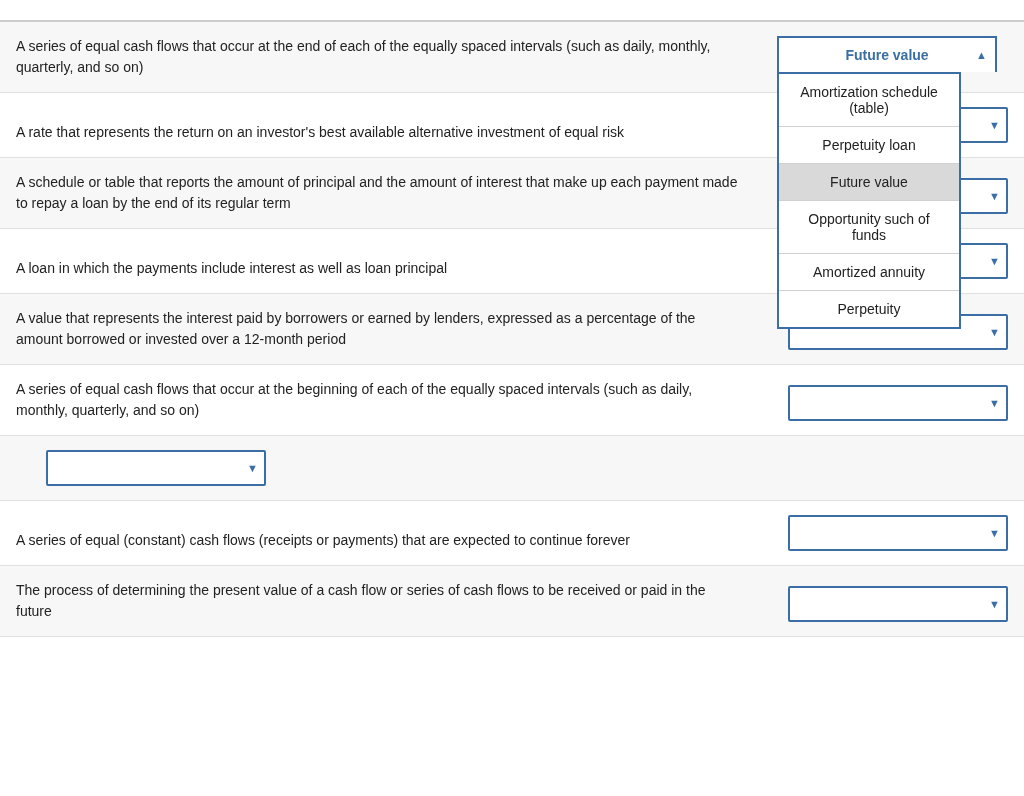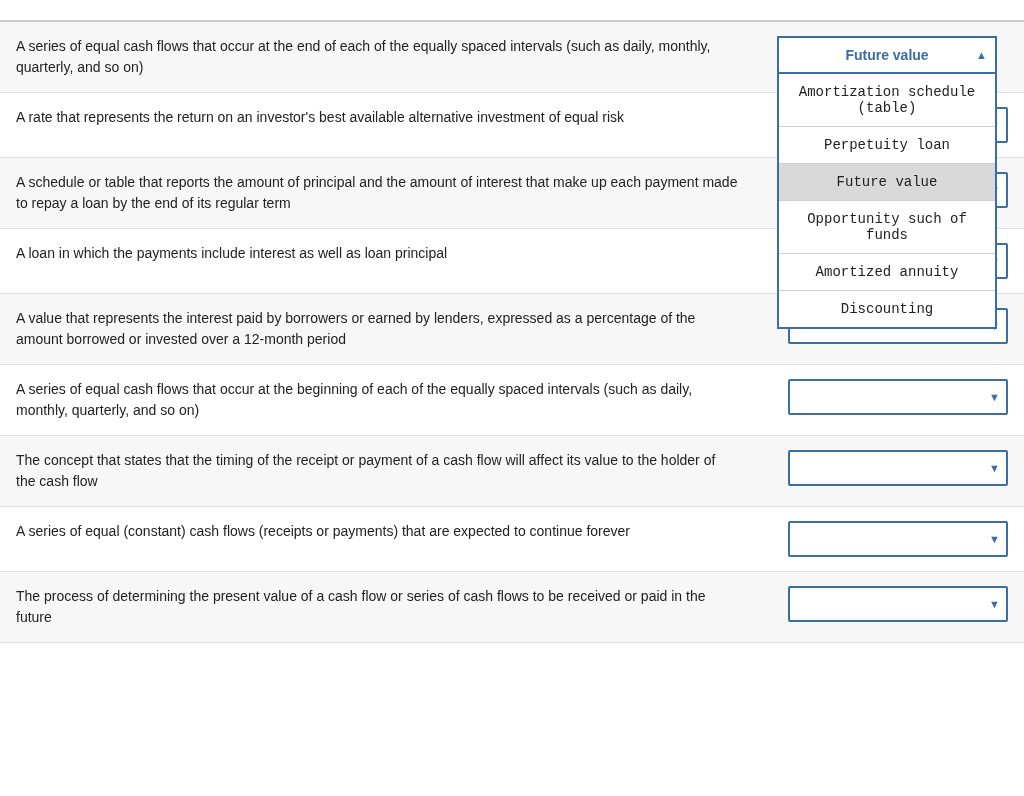--- a/index.html
+++ b/index.html
@@ -27,21 +27,21 @@
       font-size: 15px;
     }
     .header-term {
       width: 250px;
       text-align: center;
       font-weight: bold;
       font-size: 15px;
     }
     .data-row {
       display: flex;
-      align-items: flex-start;
+      align-items: flex-end;
       padding: 14px 16px;
       border-bottom: 1px solid #e0e0e0;
       min-height: 60px;
       position: relative;
     }
     .data-row:nth-child(odd) {
       background: #f7f7f7;
     }
     .data-row:nth-child(even) {
       background: #ffffff;
@@ -115,22 +115,21 @@
       position: absolute;
       right: 8px;
       top: 50%;
       transform: translateY(-50%);
       color: #3a6ea5;
       font-size: 11px;
     }
     .dropdown-open-list {
       border: 2px solid #3a6ea5;
       background: #fff;
-      width: 220px;
-      font-family: Liberation Mono, monospace;
+      width: 184px;
     }
     .dropdown-option {
       padding: 10px 12px;
       border-bottom: 1px solid #d0d0d0;
       font-size: 14px;
       color: #222;
       text-align: center;
       cursor: pointer;
       background: #fff;
     }
@@ -162,21 +161,21 @@
         <div class="row-description">A series of equal cash flows that occur at the end of each of the equally spaced intervals (such as daily, monthly, quarterly, and so on)</div>
         <div class="row-term">
           <div class="dropdown-open-container">
             <div class="dropdown-open-header">Future value</div>
             <div class="dropdown-open-list">
               <div class="dropdown-option">Amortization schedule (table)</div>
               <div class="dropdown-option">Perpetuity loan</div>
               <div class="dropdown-option selected">Future value</div>
               <div class="dropdown-option">Opportunity such of funds</div>
               <div class="dropdown-option">Amortized annuity</div>
-              <div class="dropdown-option">Discounting</div>
+              <div class="dropdown-option">Perpetuity</div>
             </div>
           </div>
         </div>
       </div>
       <div class="data-row">
         <div class="row-description">A rate that represents the return on an investor's best available alternative investment of equal risk</div>
         <div class="row-term">
           <div class="dropdown-wrapper"><select class="dropdown-select"><option value=""></option><option value="Amortization schedule (table)">Amortization schedule (table)</option><option value="Amortized loan">Amortized loan</option><option value="Annual percentage rate">Annual percentage rate</option><option value="Annuity due">Annuity due</option><option value="Discounting">Discounting</option><option value="Future value">Future value</option><option value="Opportunity cost of funds">Opportunity cost of funds</option><option value="Ordinary annuity">Ordinary annuity</option><option value="Perpetuity">Perpetuity</option><option value="Time value of money">Time value of money</option></select></div>
         </div>
       </div>
@@ -198,21 +197,20 @@
           <div class="dropdown-wrapper"><select class="dropdown-select"><option value=""></option><option value="Amortization schedule (table)">Amortization schedule (table)</option><option value="Amortized loan">Amortized loan</option><option value="Annual percentage rate">Annual percentage rate</option><option value="Annuity due">Annuity due</option><option value="Discounting">Discounting</option><option value="Future value">Future value</option><option value="Opportunity cost of funds">Opportunity cost of funds</option><option value="Ordinary annuity">Ordinary annuity</option><option value="Perpetuity">Perpetuity</option><option value="Time value of money">Time value of money</option></select></div>
         </div>
       </div>
       <div class="data-row">
         <div class="row-description">A series of equal cash flows that occur at the beginning of each of the equally spaced intervals (such as daily, monthly, quarterly, and so on)</div>
         <div class="row-term">
           <div class="dropdown-wrapper"><select class="dropdown-select"><option value=""></option><option value="Amortization schedule (table)">Amortization schedule (table)</option><option value="Amortized loan">Amortized loan</option><option value="Annual percentage rate">Annual percentage rate</option><option value="Annuity due">Annuity due</option><option value="Discounting">Discounting</option><option value="Future value">Future value</option><option value="Opportunity cost of funds">Opportunity cost of funds</option><option value="Ordinary annuity">Ordinary annuity</option><option value="Perpetuity">Perpetuity</option><option value="Time value of money">Time value of money</option></select></div>
         </div>
       </div>
       <div class="data-row">
-        <div class="row-description">The concept that states that the timing of the receipt or payment of a cash flow will affect its value to the holder of the cash flow</div>
         <div class="row-term">
           <div class="dropdown-wrapper"><select class="dropdown-select"><option value=""></option><option value="Amortization schedule (table)">Amortization schedule (table)</option><option value="Amortized loan">Amortized loan</option><option value="Annual percentage rate">Annual percentage rate</option><option value="Annuity due">Annuity due</option><option value="Discounting">Discounting</option><option value="Future value">Future value</option><option value="Opportunity cost of funds">Opportunity cost of funds</option><option value="Ordinary annuity">Ordinary annuity</option><option value="Perpetuity">Perpetuity</option><option value="Time value of money">Time value of money</option></select></div>
         </div>
       </div>
       <div class="data-row">
         <div class="row-description">A series of equal (constant) cash flows (receipts or payments) that are expected to continue forever</div>
         <div class="row-term">
           <div class="dropdown-wrapper"><select class="dropdown-select"><option value=""></option><option value="Amortization schedule (table)">Amortization schedule (table)</option><option value="Amortized loan">Amortized loan</option><option value="Annual percentage rate">Annual percentage rate</option><option value="Annuity due">Annuity due</option><option value="Discounting">Discounting</option><option value="Future value">Future value</option><option value="Opportunity cost of funds">Opportunity cost of funds</option><option value="Ordinary annuity">Ordinary annuity</option><option value="Perpetuity">Perpetuity</option><option value="Time value of money">Time value of money</option></select></div>
         </div>
       </div>

